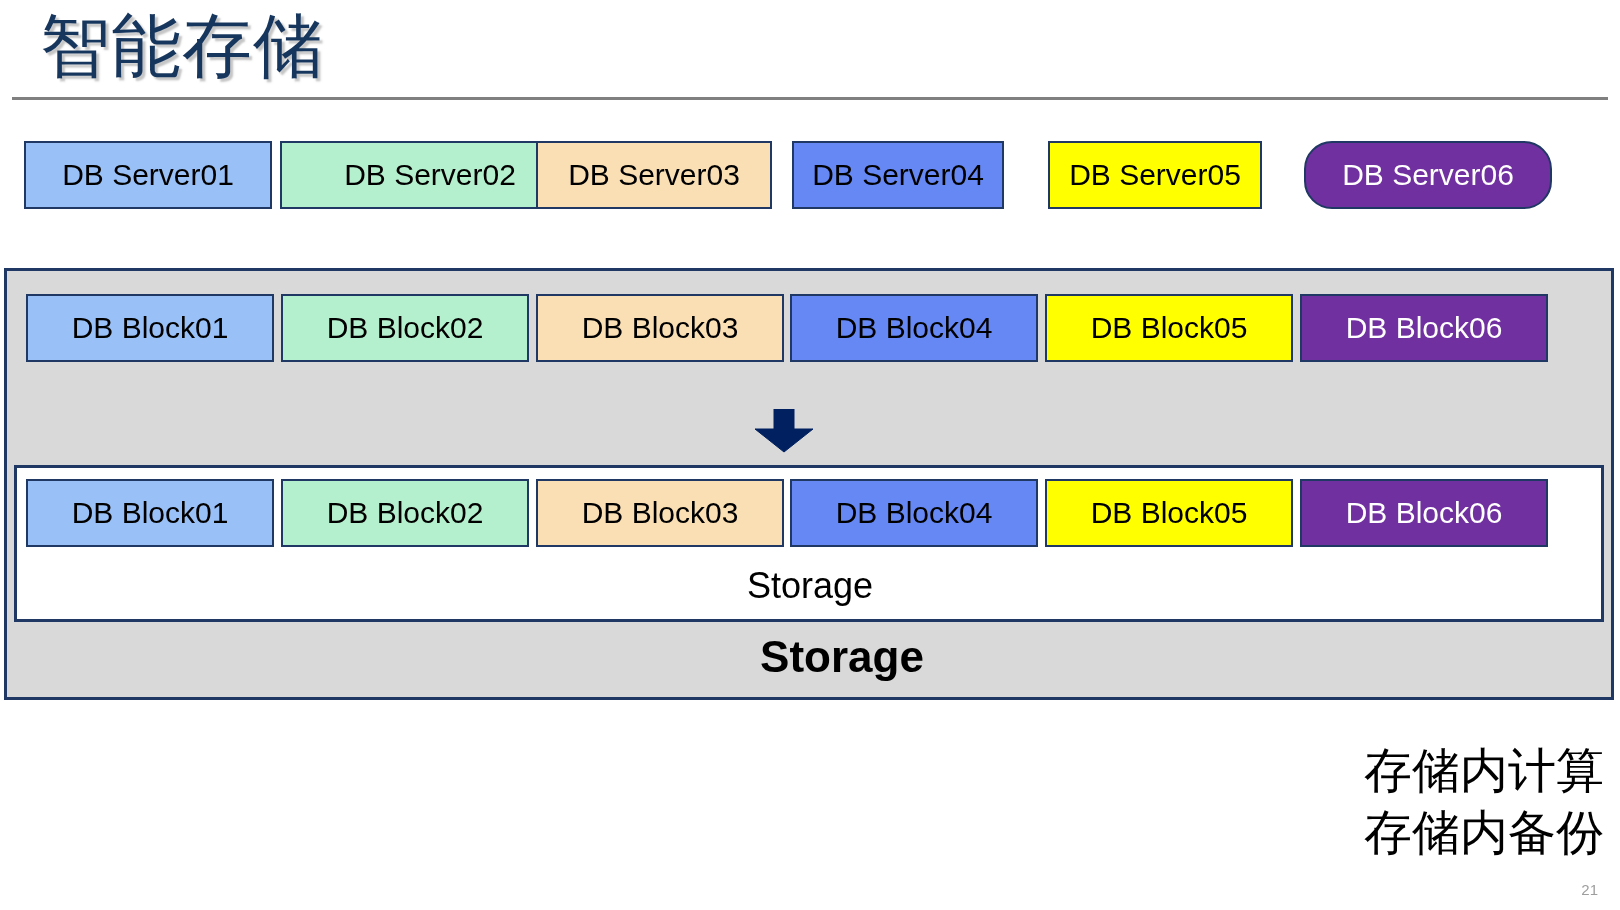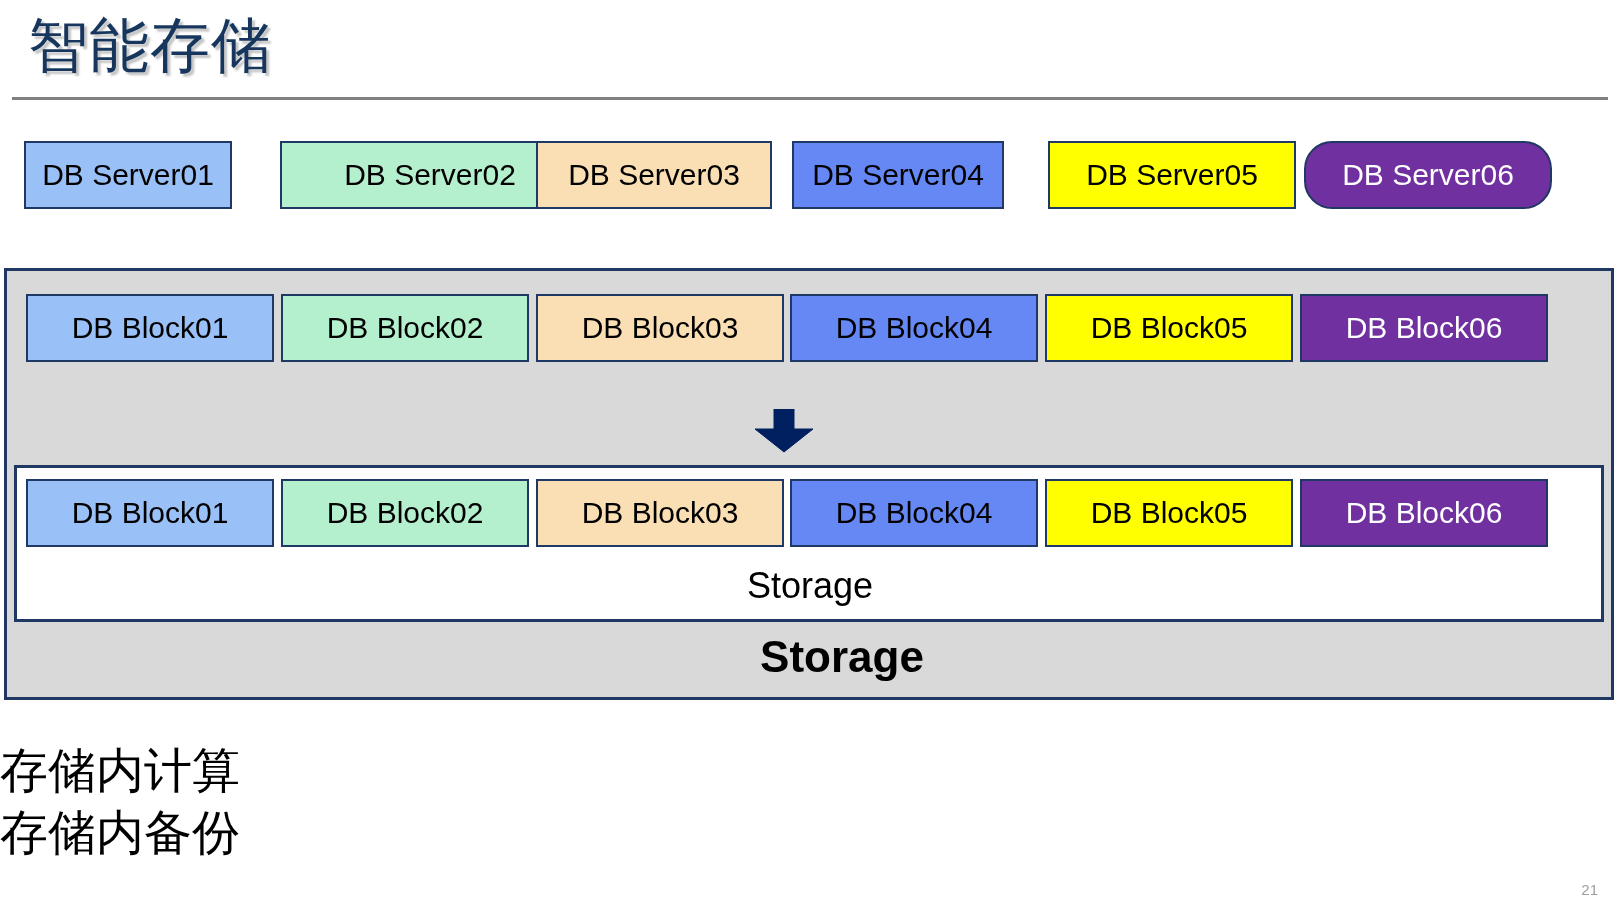--- a/index.html
+++ b/index.html
@@ -12,23 +12,23 @@
     height: 910px;
     position: relative;
     overflow: hidden;
     font-family: "Liberation Sans", "DejaVu Sans", sans-serif;
     background: #ffffff;
   }
 
   
   #slide-title {
     position: absolute;
-    left: 28px;
+    left: 40px;
     top: 4px;
-    font-size: 60px;
+    font-size: 70px;
     line-height: 84px;
     font-weight: 400;
     color: #17365D;
     letter-spacing: 1px;
     text-shadow: 3px 3px 2px rgba(150,150,150,0.55);
     white-space: nowrap;
   }
   #title-rule {
     position: absolute;
     left: 12px;
@@ -120,21 +120,21 @@
     font-weight: bold;
     color: #000000;
   }
 
   
   #caption-block {
     position: absolute;
     left: 0;
     top: 740px;
     width: 1604px;
-    text-align: left;
+    text-align: right;
   }
   .caption-line {
     font-size: 48px;
     line-height: 62px;
     color: #000000;
     font-weight: 400;
   }
 
   
   #page-number {
@@ -146,33 +146,33 @@
   }
 </style>
 </head>
 <body>
 
 <div id="slide-title">智能存储</div>
 
 <div id="title-rule"></div>
 
 <div id="server-row">
-    <div class="cbox server-box" style="left: 24px; width: 208px; background: rgb(153, 192, 247); color: rgb(0, 0, 0); z-index: 5;">
+    <div class="cbox server-box" style="left: 24px; width: 248px; background: rgb(153, 192, 247); color: rgb(0, 0, 0); z-index: 5;">
       <span>DB Server01</span>
     </div>
     <div class="cbox server-box" style="left: 280px; width: 300px; background: rgb(181, 240, 206); color: rgb(0, 0, 0); z-index: 5;">
       <span>DB Server02</span>
     </div>
     <div class="cbox server-box" style="left: 536px; width: 236px; background: rgb(250, 223, 180); color: rgb(0, 0, 0); z-index: 5;">
       <span>DB Server03</span>
     </div>
     <div class="cbox server-box" style="left: 792px; width: 212px; background: rgb(102, 136, 245); color: rgb(0, 0, 0); z-index: 5;">
       <span>DB Server04</span>
     </div>
-    <div class="cbox server-box" style="left: 1048px; width: 248px; background: rgb(255, 255, 0); color: rgb(0, 0, 0); z-index: 5;">
+    <div class="cbox server-box" style="left: 1048px; width: 214px; background: rgb(255, 255, 0); color: rgb(0, 0, 0); z-index: 5;">
       <span>DB Server05</span>
     </div>
     <div class="cbox server-box" style="left: 1304px; width: 248px; background: rgb(112, 48, 160); color: rgb(255, 255, 255); z-index: 5; border-radius: 28px;">
       <span>DB Server06</span>
     </div>
   </div>
 
 <div id="storage-container" style="z-index: 1;"></div>
 
 <div id="connector-layer" style="z-index: 4;">

